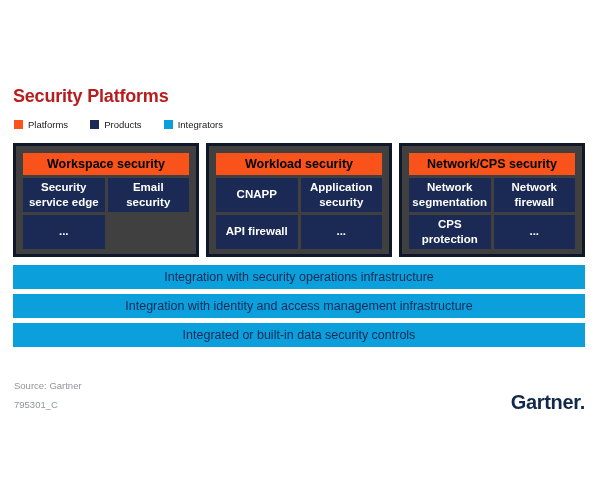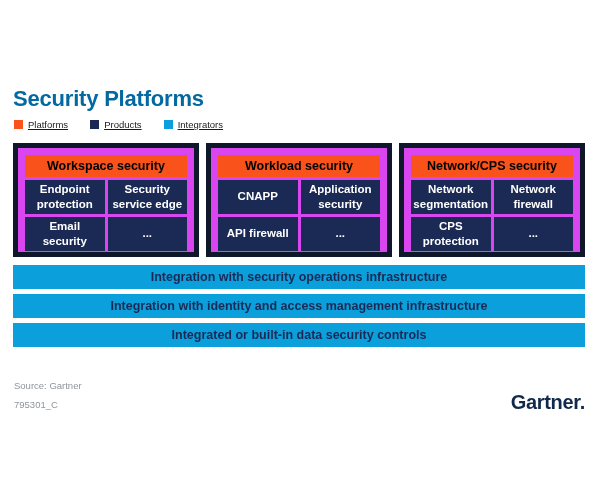--- a/index.html
+++ b/index.html
@@ -12,34 +12,33 @@
     position: relative;
     width: 600px;
     height: 492px;
     background: #ffffff;
     overflow: hidden;
   }
   .title {
     position: absolute;
     left: 13px;
     top: 86px;
-    font-size: 22px;
-    font-weight: bold;
-    color: #0369a1;
+    font-size: 18px;
+    font-weight: bold;
+    color: #b91c1c;
     letter-spacing: -0.2px;
   }
   .legend {
     position: absolute;
     left: 14px;
     top: 119px;
     display: flex;
     align-items: center;
     font-size: 9.5px;
     color: #1a1a1a;
-    text-decoration: underline;
   }
   .legend-item {
     display: flex;
     align-items: center;
     margin-right: 22px;
   }
   .swatch {
     width: 9px;
     height: 9px;
     margin-right: 5px;
@@ -55,22 +54,22 @@
     top: 143px;
     width: 572px;
     height: 114px;
     display: flex;
     justify-content: space-between;
     gap: 7px;
   }
   .platform-box {
     flex: 1 1 0;
     box-sizing: border-box;
-    border: 5px solid #0f172a;
-    background: #d946ef;
+    border: 3px solid #0f172a;
+    background: #404040;
     padding: 7px;
     display: flex;
     flex-direction: column;
     gap: 3px;
   }
   .platform-header {
     height: 22px;
     flex: 0 0 22px;
     background: #F9521A;
     color: #000000;
@@ -105,21 +104,21 @@
     left: 13px;
     top: 265px;
     width: 572px;
   }
   .integrator-bar {
     height: 24px;
     margin-bottom: 5px;
     background: #0B9FDB;
     color: #1B2A55;
     font-size: 12.5px;
-    font-weight: bold;
+    font-weight: normal;
     display: flex;
     align-items: center;
     justify-content: center;
     text-align: center;
   }
   .source-block {
     position: absolute;
     left: 14px;
     top: 348px;
     font-size: 9.5px;
@@ -158,21 +157,20 @@
       <span class="swatch swatch-integrators"></span>
       <span>Integrators</span>
     </div>
   </div>
 
   <div class="platform-row">
 
     <div class="platform-box">
       <div class="platform-header">Workspace security</div>
       <div class="product-grid">
-        <div class="product-cell">Endpoint protection</div>
         <div class="product-cell">Security service edge</div>
         <div class="product-cell">Email security</div>
         <div class="product-cell">...</div>
       </div>
     </div>
 
     <div class="platform-box">
       <div class="platform-header">Workload security</div>
       <div class="product-grid">
         <div class="product-cell">CNAPP</div>

